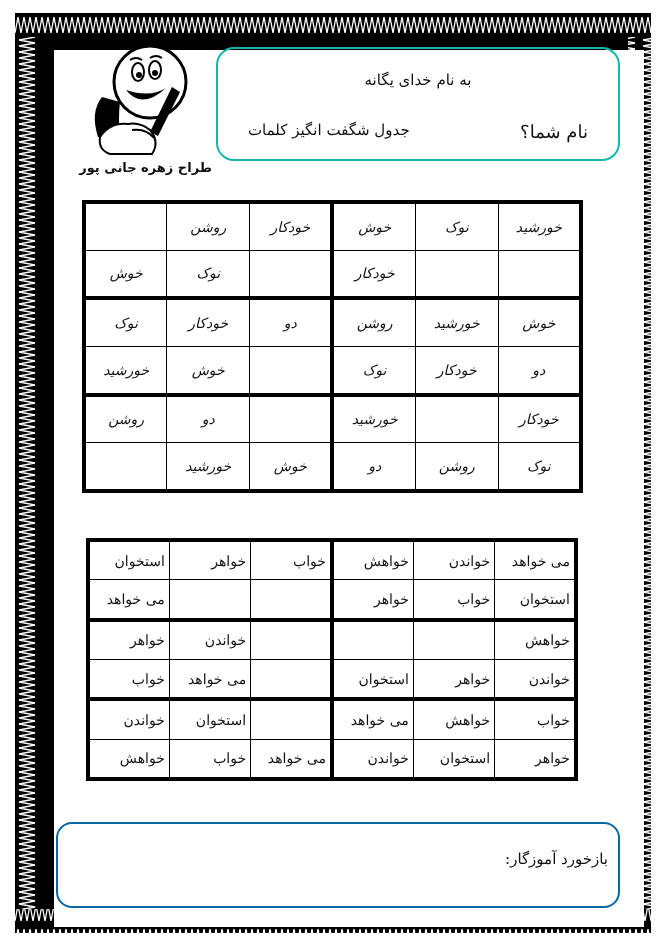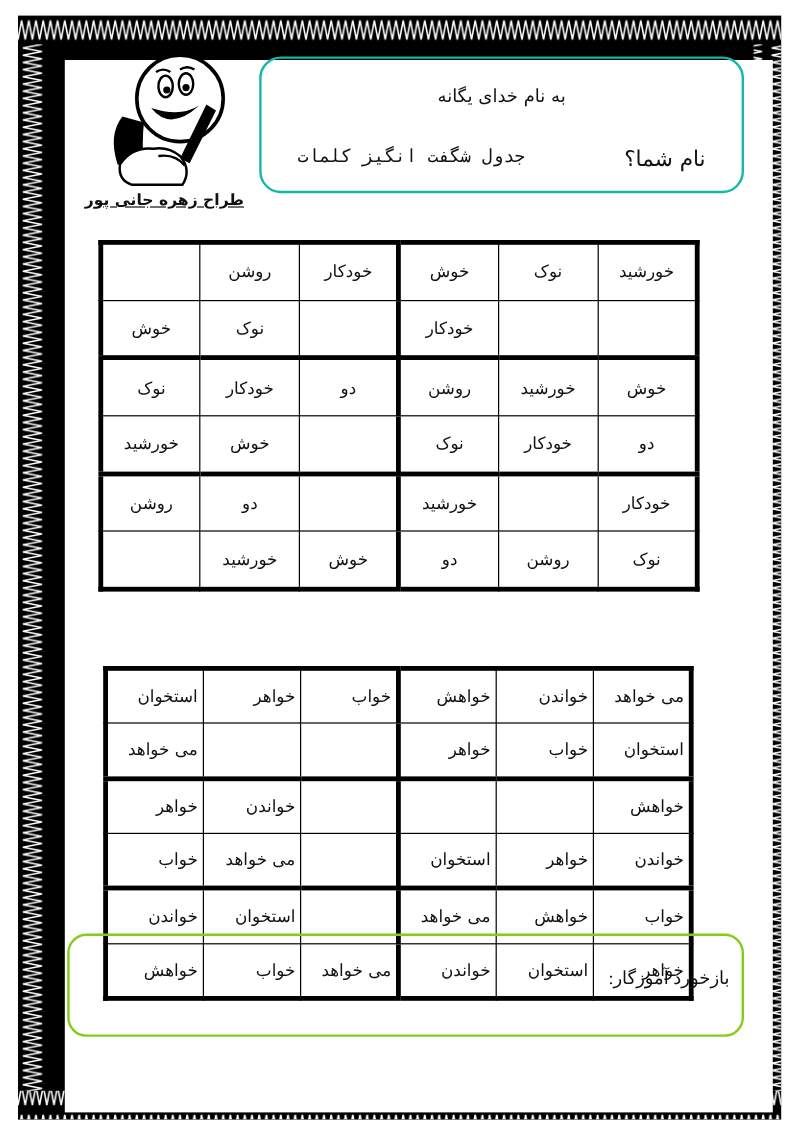--- a/index.html
+++ b/index.html
@@ -10,48 +10,48 @@
   .frame {
     position:absolute; left:15px; top:13px; width:636px; height:920px;
     background:#000;
   }
   .frame svg { position:absolute; left:0; top:0; }
   .frame-inner {
     position:absolute; left:39px; top:37px; width:590px; height:877px; background:#fff;
   }
   .mascot { position:absolute; left:80px; top:42px; width:120px; height:118px; }
   .designer {
-    position:absolute; left:62px; top:160px; width:150px; text-align:center;
-    font-family:"DejaVu Sans", sans-serif; font-weight:bold; font-size:13px; direction:rtl;text-decoration:underline;
+    position:absolute; left:62px; top:160px; width:150px; text-align:right;
+    font-family:"DejaVu Sans", sans-serif; font-weight:bold; font-size:13px; direction:rtl;
   }
   .header-box {
     position:absolute; left:216px; top:47px; width:400px; height:110px;
     border:2px solid #14b8a6; border-radius:18px; direction:rtl;
   }
   .header-title {
     position:absolute; top:22px; left:0; right:0; text-align:center; font-size:15px;
   }
   .header-name { position:absolute; top:72px; right:30px; font-size:18px; }
-  .header-sub { position:absolute; top:72px; left:30px; font-size:15px;font-family:Liberation Mono, monospace; }
+  .header-sub { position:absolute; top:72px; left:30px; font-size:15px; }
   .grid {
     position:absolute; border-collapse:collapse; direction:ltr;
     border:4px solid #000; table-layout:fixed;
   }
   .grid td {
     border:1.5px solid #000; padding:0; font-size:14px; overflow:hidden; white-space:nowrap;
   }
   .grid td.thick-right { border-right:4px solid #000; }
   .grid tr.thick-bottom td { border-bottom:4px solid #000; }
-  #grid1 { left:82px; top:200px; width:501px; height:293px; }
+  #grid1 { left:82px; top:200px; width:501px; height:293px;font-style:italic; }
   #grid1 td { text-align:center; direction:rtl; }
-  #grid2 { left:86px; top:555px; width:492px; height:279px;border-radius:11px; }
+  #grid2 { left:86px; top:538px; width:492px; height:243px;border-radius:11px; }
   #grid2 td { text-align:right; direction:rtl; padding-right:4px; }
   .footer-box {
-    position:absolute; left:56px; top:778px; width:560px; height:82px;
-    border:2px solid #84cc16; border-radius:16px; direction:rtl;font-family:Liberation Serif, serif;
+    position:absolute; left:56px; top:822px; width:560px; height:82px;
+    border:2px solid #0369a1; border-radius:16px; direction:rtl;
   }
   .footer-label { position:absolute; top:26px; right:10px; font-size:15px; }
 </style>
 </head>
 <body>
 
 <div class="frame">
   <svg width="636" height="920" viewBox="0 0 636 920">
     <defs>
       <pattern id="zzH" width="12" height="24" patternUnits="userSpaceOnUse">

